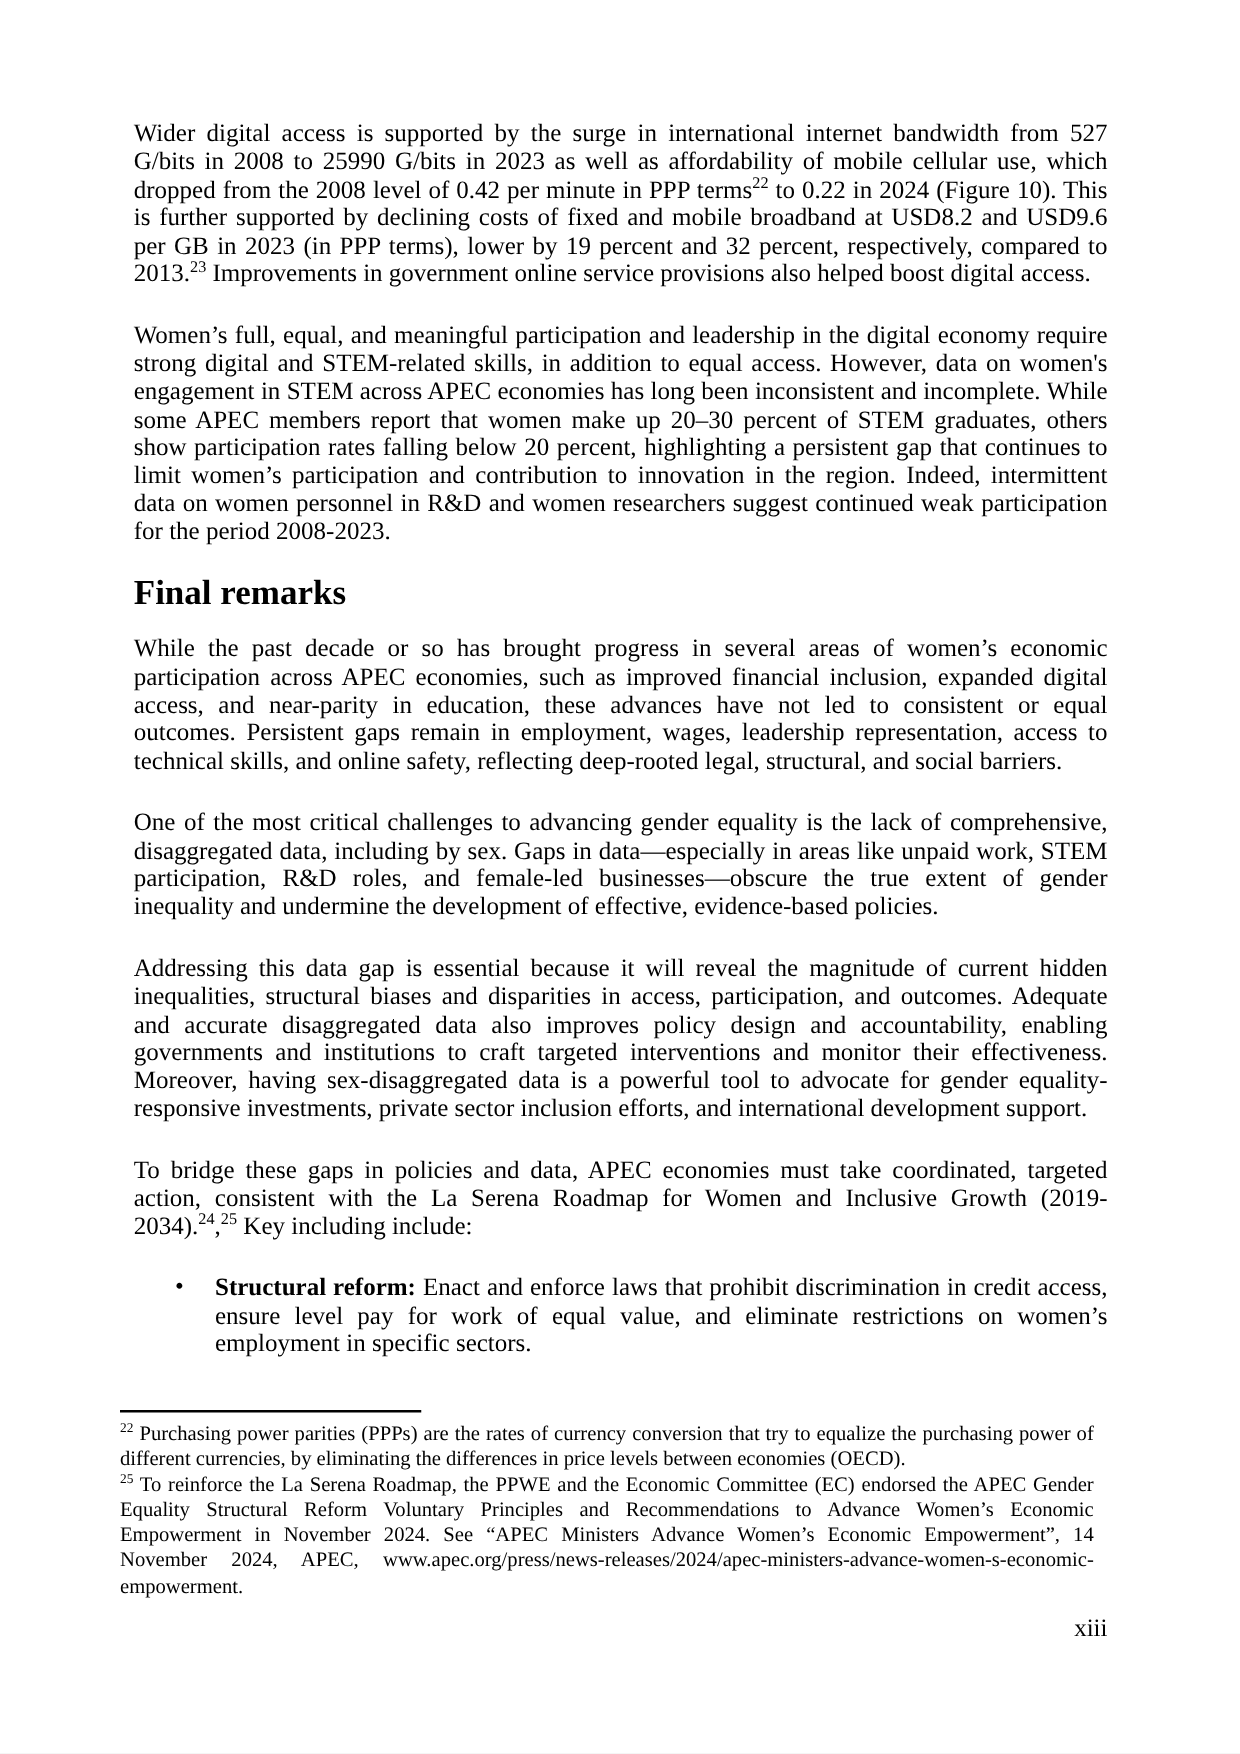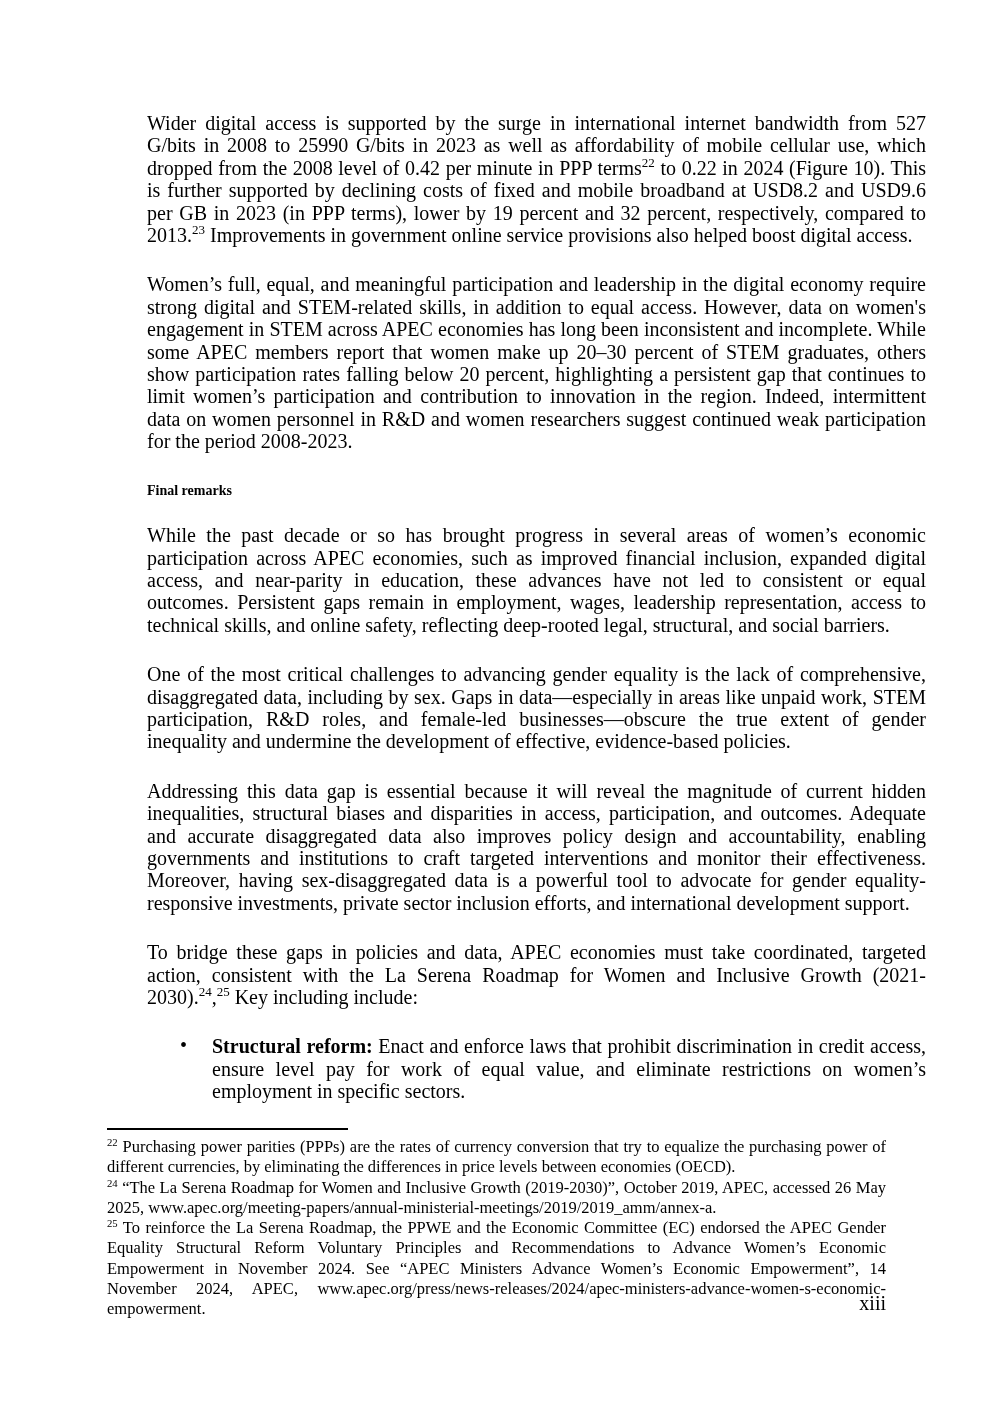--- a/index.html
+++ b/index.html
@@ -9,33 +9,32 @@
     height: 1403px;
     margin: 0 auto;
     background: #ffffff;
     font-family: "Liberation Serif", "DejaVu Serif", serif;
     color: #000000;
     overflow: hidden;
   }
   .content {
     position: absolute;
     left: 107px;
-    top: 112px;
+    top: 96px;
     width: 779px;
-    margin-left: 40px;
   }
   p.body-text {
     margin: 0 0 27px 0;
     font-size: 20px;
     line-height: 22.4px;
     text-align: justify;
   }
   h2.heading {
     margin: 0 0 22px 0;
-    font-size: 14px;
+    font-size: 28px;
     line-height: 22.4px;
     font-weight: bold;
   }
   sup.fnref {
     font-size: 0.65em;
     line-height: 0;
     vertical-align: super;
   }
   ul.bullets {
     margin: 0;
@@ -50,21 +49,21 @@
     text-align: justify;
   }
   li.bullet-item .bullet-glyph {
     position: absolute;
     left: 33px;
     top: -1px;
   }
   .bold { font-weight: bold; }
   .footnotes {
     position: absolute;
-    left: 107px;
+    left: 96px;
     top: 1128px;
     width: 779px;
   }
   .fn-sep {
     width: 241px;
     height: 0;
     border-top: 2px solid #000000;
     margin-bottom: 7px;
   }
   p.fn {
@@ -94,34 +93,33 @@
     <p class="body-text">Women’s full, equal, and meaningful participation and leadership in the digital economy require strong digital and STEM-related skills, in addition to equal access. However, data on women's engagement in STEM across APEC economies has long been inconsistent and incomplete. While some APEC members report that women make up 20–30 percent of STEM graduates, others show participation rates falling below 20 percent, highlighting a persistent gap that continues to limit women’s participation and contribution to innovation in the region. Indeed, intermittent data on women personnel in R&amp;D and women researchers suggest continued weak participation for the period 2008-2023.</p>
 
     <h2 class="heading">Final remarks</h2>
 
     <p class="body-text">While the past decade or so has brought progress in several areas of women’s economic participation across APEC economies, such as improved financial inclusion, expanded digital access, and near-parity in education, these advances have not led to consistent or equal outcomes. Persistent gaps remain in employment, wages, leadership representation, access to technical skills, and online safety, reflecting deep-rooted legal, structural, and social barriers.</p>
 
     <p class="body-text">One of the most critical challenges to advancing gender equality is the lack of comprehensive, disaggregated data, including by sex. Gaps in data—especially in areas like unpaid work, STEM participation, R&amp;D roles, and female-led businesses—obscure the true extent of gender inequality and undermine the development of effective, evidence-based policies.</p>
 
     <p class="body-text">Addressing this data gap is essential because it will reveal the magnitude of current hidden inequalities, structural biases and disparities in access, participation, and outcomes. Adequate and accurate disaggregated data also improves policy design and accountability, enabling governments and institutions to craft targeted interventions and monitor their effectiveness. Moreover, having sex-disaggregated data is a powerful tool to advocate for gender equality-responsive investments, private sector inclusion efforts, and international development support.</p>
 
-    <p class="body-text"><span>To bridge these gaps in policies and data, APEC economies must take coordinated, targeted action, consistent with the La Serena Roadmap for Women and Inclusive Growth (2021-2030).</span><sup class="fnref">24</sup><span>,</span><sup class="fnref">25</sup><span> Key including include:</span></p>
+    <p class="body-text"><span>To bridge these gaps in policies and data, APEC economies must take coordinated, targeted action, consistent with the La Serena Roadmap for Women and Inclusive Growth (2019-2034).</span><sup class="fnref">24</sup><span>,</span><sup class="fnref">25</sup><span> Key including include:</span></p>
 
     <ul class="bullets">
       <li class="bullet-item"><span class="bullet-glyph">•</span><span class="bold">Structural reform:</span><span> Enact and enforce laws that prohibit discrimination in credit access, ensure level pay for work of equal value, and eliminate restrictions on women’s employment in specific sectors.</span></li>
     </ul>
 
   </div>
 
   <div class="footnotes">
     <div class="fn-sep"></div>
 
     <p class="fn"><sup class="fnref">22</sup><span> Purchasing power parities (PPPs) are the rates of currency conversion that try to equalize the purchasing power of different currencies, by eliminating the differences in price levels between economies (OECD).</span></p>
 
 
-    <p class="fn"><sup class="fnref">24</sup><span> “The La Serena Roadmap for Women and Inclusive Growth (2019-2030)”, October 2019, APEC, accessed 26 May 2025, www.apec.org/meeting-papers/annual-ministerial-meetings/2019/2019_amm/annex-a.</span></p>
 
     <p class="fn"><sup class="fnref">25</sup><span> To reinforce the La Serena Roadmap, the PPWE and the Economic Committee (EC) endorsed the APEC Gender Equality Structural Reform Voluntary Principles and Recommendations to Advance Women’s Economic Empowerment in November 2024. See “APEC Ministers Advance Women’s Economic Empowerment”, 14 November 2024, APEC, www.apec.org/press/news-releases/2024/apec-ministers-advance-women-s-economic-empowerment.</span></p>
   </div>
 
   <div class="page-number">xiii</div>
 
 </div>
 
 </body></html>

